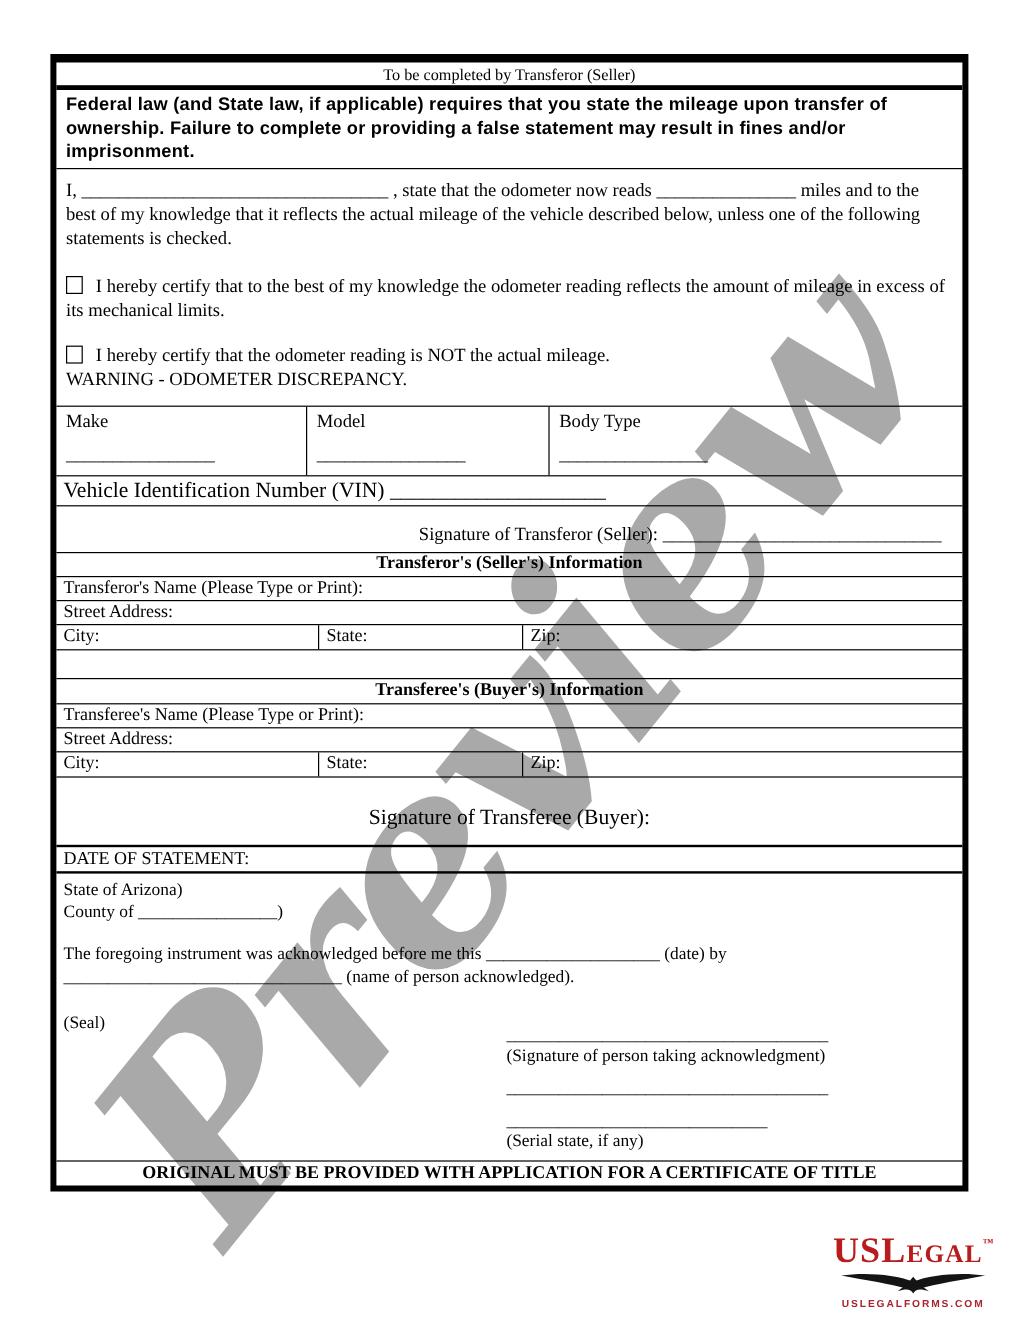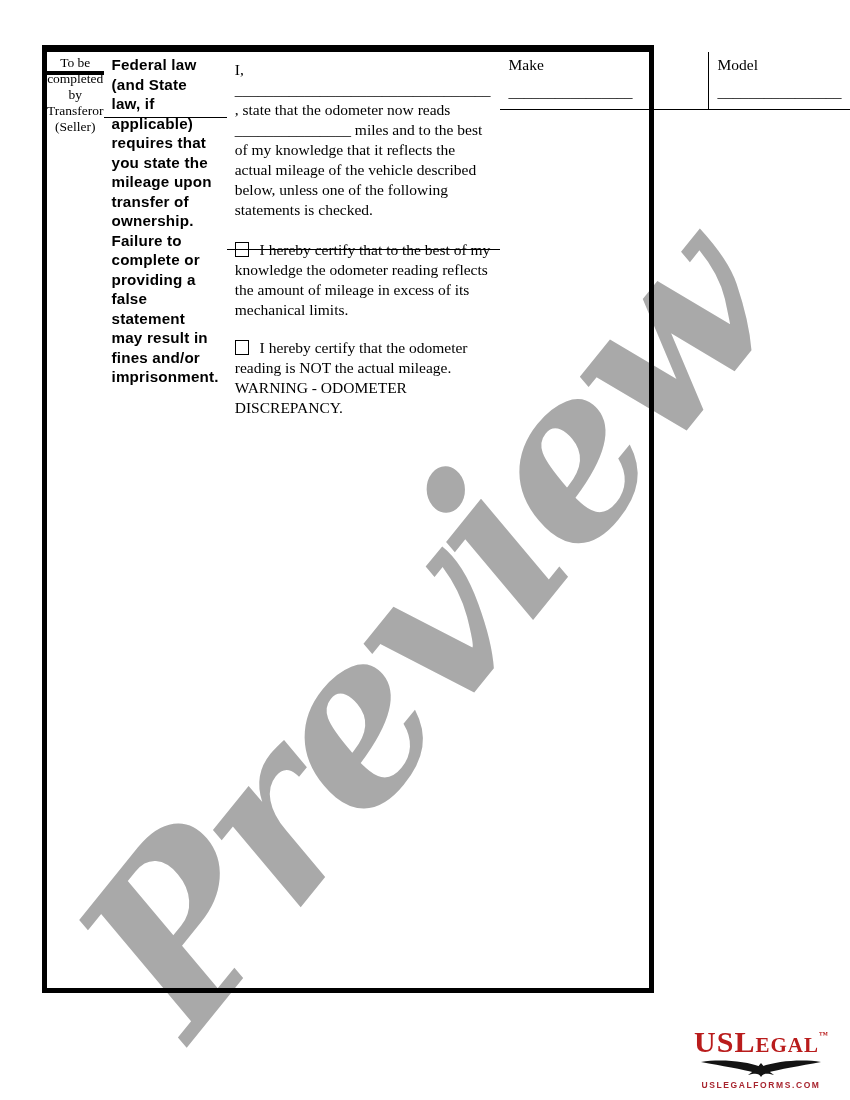--- a/index.html
+++ b/index.html
@@ -3,23 +3,23 @@
 <meta charset="utf-8">
 <style>
   html,body{margin:0;padding:0;background:#fff;}
   .page{position:relative;width:850px;height:1100px;background:#ffffff;overflow:hidden;
         font-family:"Liberation Serif",serif;color:#000;}
   
   .watermark{position:absolute;left:425px;top:628px;
       transform:translate(-50%,-50%) rotate(-51deg);
       font-family:"DejaVu Serif",serif;font-weight:bold;font-style:italic;
       font-size:225px;letter-spacing:-6px;color:#a9a9a9;white-space:nowrap;z-index:0;}
-  .form{position:absolute;left:42px;top:45px;width:612px;height:948px;
+  .form{position:absolute;left:42px;top:45px;width:765px;height:948px;
         border:5px solid #000;border-top-width:7px;box-sizing:border-box;z-index:1;
-        display:flex;flex-direction:row;}
+        display:flex;flex-direction:column;}
   .banner{height:23px;border-bottom:4px solid #000;text-align:center;
         font-size:13.5px;padding-top:3px;box-sizing:border-box;}
   .federal{height:66px;border-bottom:1px solid #000;box-sizing:border-box;
         font-family:"Liberation Sans",sans-serif;font-weight:bold;
         font-size:15.2px;line-height:19.5px;padding:3px 8px;letter-spacing:.2px;}
   .stmt-area{height:198px;border-bottom:1px solid #000;box-sizing:border-box;
         font-size:15.5px;line-height:20px;padding:6px 10px 0 8px;}
   .stmt{margin:2px 0 0 0;}
   .cb-para{margin:20px 0 0 0;}
   .cb-para.second{margin-top:18px;}

